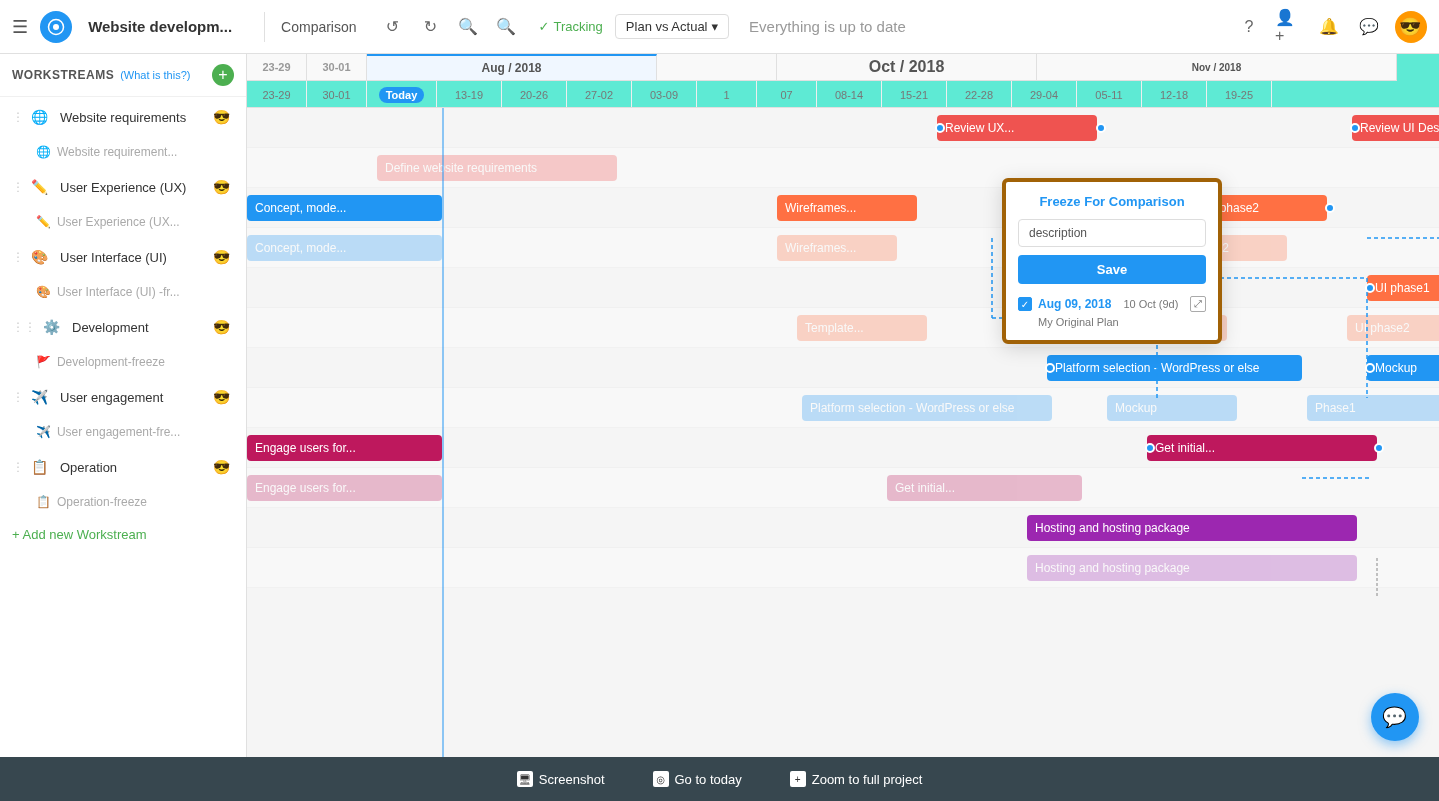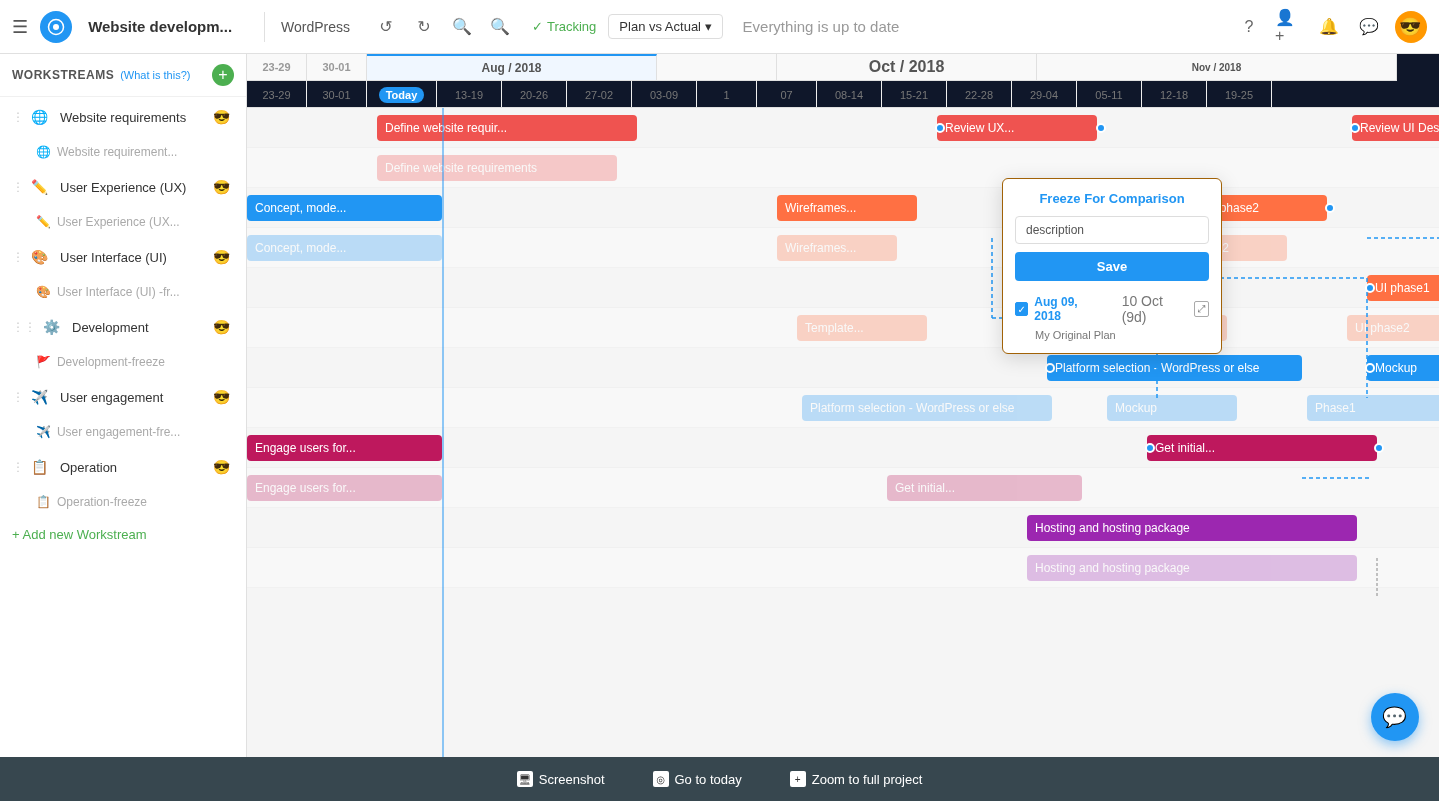--- a/index.html
+++ b/index.html
@@ -38,40 +38,40 @@
     .ws-drag { color: #ccc; font-size: 12px; margin-right: 4px; cursor: grab; }
     .ws-icon { width: 24px; height: 24px; display: flex; align-items: center; justify-content: center; margin-right: 8px; font-size: 14px; flex-shrink: 0; }
     .ws-label { font-size: 13px; color: #333; font-weight: 500; flex: 1; }
     .ws-avatar { width: 24px; height: 24px; border-radius: 50%; display: flex; align-items: center; justify-content: center; font-size: 14px; margin-left: 4px; }
     .ws-freeze-row { display: flex; align-items: center; padding: 4px 12px 4px 36px; min-height: 30px; color: #aaa; font-size: 12px; }
     .ws-freeze-icon { font-size: 12px; margin-right: 6px; color: #bbb; }
     .add-ws { padding: 10px 12px; color: #4CAF50; font-size: 13px; cursor: pointer; font-weight: 500; }
 
     
     .gantt-area { flex: 1; overflow: hidden; position: relative; }
-    .gantt-header { display: flex; background: #0f172a; border-bottom: 1px solid #e0e0e0; height: 54px; position: relative; overflow: hidden; }
+    .gantt-header { display: flex; background: #5eead4; border-bottom: 1px solid #e0e0e0; height: 54px; position: relative; overflow: hidden; }
     .gantt-month { display: flex; align-items: center; justify-content: center; border-right: 1px solid #e0e0e0; border-bottom: 1px solid #e0e0e0; font-size: 12px; font-weight: 600; color: #555; height: 27px; background: #f9f9f9; }
     .gantt-week { display: flex; align-items: center; justify-content: center; border-right: 1px solid #eee; font-size: 11px; color: #777; height: 27px; min-width: 60px; }
 
     .gantt-body { position: relative; overflow: hidden; height: calc(100% - 54px); }
     .gantt-row { height: 40px; border-bottom: 1px solid #f0f0f0; position: relative; display: flex; align-items: center; }
     .gantt-row.freeze { background: #fafafa; opacity: 0.7; }
 
     
     .bar { position: absolute; height: 26px; border-radius: 4px; display: flex; align-items: center; padding: 0 8px; font-size: 12px; font-weight: 500; color: #fff; white-space: nowrap; overflow: hidden; text-overflow: ellipsis; cursor: pointer; top: 7px; }
     .bar-red { background: #ef5350; }
     .bar-orange { background: #FF7043; }
     .bar-blue { background: #2196F3; }
     .bar-dark { background: #be185d; }
     .bar-purple { background: #9C27B0; }
     .bar-freeze { opacity: 0.4; }
     .bar-dot { width: 10px; height: 10px; border-radius: 50%; background: #2196F3; border: 2px solid #fff; position: absolute; top: 15px; z-index: 5; }
 
     
-    .popup { position: absolute; background: #fff; border: 1px solid #a16207; border-radius: 6px; box-shadow: 0 4px 20px rgba(0,0,0,0.15); z-index: 200; width: 220px; padding: 12px; }
+    .popup { position: absolute; background: #fff; border: 4px solid #a16207; border-radius: 6px; box-shadow: 0 4px 20px rgba(0,0,0,0.15); z-index: 200; width: 220px; padding: 12px; }
     .popup-title { font-size: 13px; font-weight: 600; color: #2196F3; text-align: center; margin-bottom: 10px; }
     .popup-input { width: 100%; border: 1px solid #ddd; border-radius: 4px; padding: 6px 10px; font-size: 12px; color: #555; background: #fff; outline: none; margin-bottom: 8px; }
     .popup-save-btn { width: 100%; background: #2196F3; color: #fff; border: none; border-radius: 4px; padding: 7px; font-size: 13px; font-weight: 600; cursor: pointer; margin-bottom: 8px; }
     .popup-item { display: flex; align-items: center; gap: 6px; padding: 4px 0; }
     .popup-checkbox { width: 14px; height: 14px; border: 1px solid #2196F3; border-radius: 2px; background: #2196F3; display: flex; align-items: center; justify-content: center; }
     .popup-date { font-size: 12px; font-weight: 600; color: #2196F3; }
     .popup-plan { font-size: 11px; color: #777; margin-left: 20px; }
     .popup-ext { width: 16px; height: 16px; border: 1px solid #aaa; border-radius: 2px; display: flex; align-items: center; justify-content: center; cursor: pointer; margin-left: auto; color: #666; font-size: 10px; }
 
     
@@ -100,21 +100,21 @@
 <div class="topnav">
   <span class="topnav-hamburger">☰</span>
   <div class="topnav-logo">
     <svg width="18" height="18" viewBox="0 0 24 24" fill="white">
       <circle cx="12" cy="12" r="10" fill="none" stroke="white" stroke-width="2"></circle>
       <circle cx="12" cy="12" r="4" fill="white"></circle>
     </svg>
   </div>
   <span class="topnav-title">Website developm...</span>
   <div class="topnav-divider"></div>
-  <span class="topnav-project">WordPress</span>
+  <span class="topnav-project">Comparison</span>
   <div class="topnav-actions">
     <button class="topnav-icon-btn" title="Undo">↺</button>
     <button class="topnav-icon-btn" title="Redo">↻</button>
     <button class="topnav-icon-btn">🔍</button>
     <button class="topnav-icon-btn">🔍</button>
   </div>
   <div class="topnav-tracking">
     <span>✓</span>
     <span>Tracking</span>
   </div>
@@ -261,21 +261,20 @@
         <line x1="1055" y1="370" x2="1125" y2="370" stroke="#2196F3" stroke-width="1.5" stroke-dasharray="4,3"></line>
 
         <line x1="1130" y1="450" x2="1130" y2="490" stroke="#888" stroke-width="1" stroke-dasharray="3,2"></line>
 
         <line x1="1120" y1="130" x2="1250" y2="130" stroke="#2196F3" stroke-width="1.5" stroke-dasharray="4,3"></line>
         <line x1="1250" y1="130" x2="1250" y2="170" stroke="#2196F3" stroke-width="1.5" stroke-dasharray="4,3"></line>
       </svg>
 
       <div class="gantt-row" style="height:40px;">
 
-        <div class="bar bar-red" style="left:130px; width:260px;">Define website requir...</div>
 
         <div class="bar bar-red" style="left:690px; width:160px;">Review UX...</div>
         <div class="bar-dot" style="left:688px;"></div>
         <div class="bar-dot" style="left:849px;"></div>
 
         <div class="bar bar-red" style="left:1105px; width:190px;">Review UI Design</div>
         <div class="bar-dot" style="left:1103px;"></div>
 
       </div>
 
@@ -363,21 +362,21 @@
 
       <div class="popup" style="left:755px; top:70px;">
         <div class="popup-title">Freeze For Comparison</div>
         <input class="popup-input" type="text" value="description" placeholder="description" style="">
         <button class="popup-save-btn">Save</button>
         <div class="popup-item">
           <div class="popup-checkbox">
             <span style="color:#fff; font-size:10px;">✓</span>
           </div>
           <span class="popup-date">Aug 09, 2018</span>
-          <span style="font-size:14px; color:#777; margin-left:12px;">10 Oct (9d)</span>
+          <span style="font-size:11px; color:#777; margin-left:6px;">10 Oct (9d)</span>
           <div class="popup-ext">⤢</div>
         </div>
         <div class="popup-plan">My Original Plan</div>
       </div>
 
     </div>
   </div>
 </div>
 
 <div class="bottom-bar">

